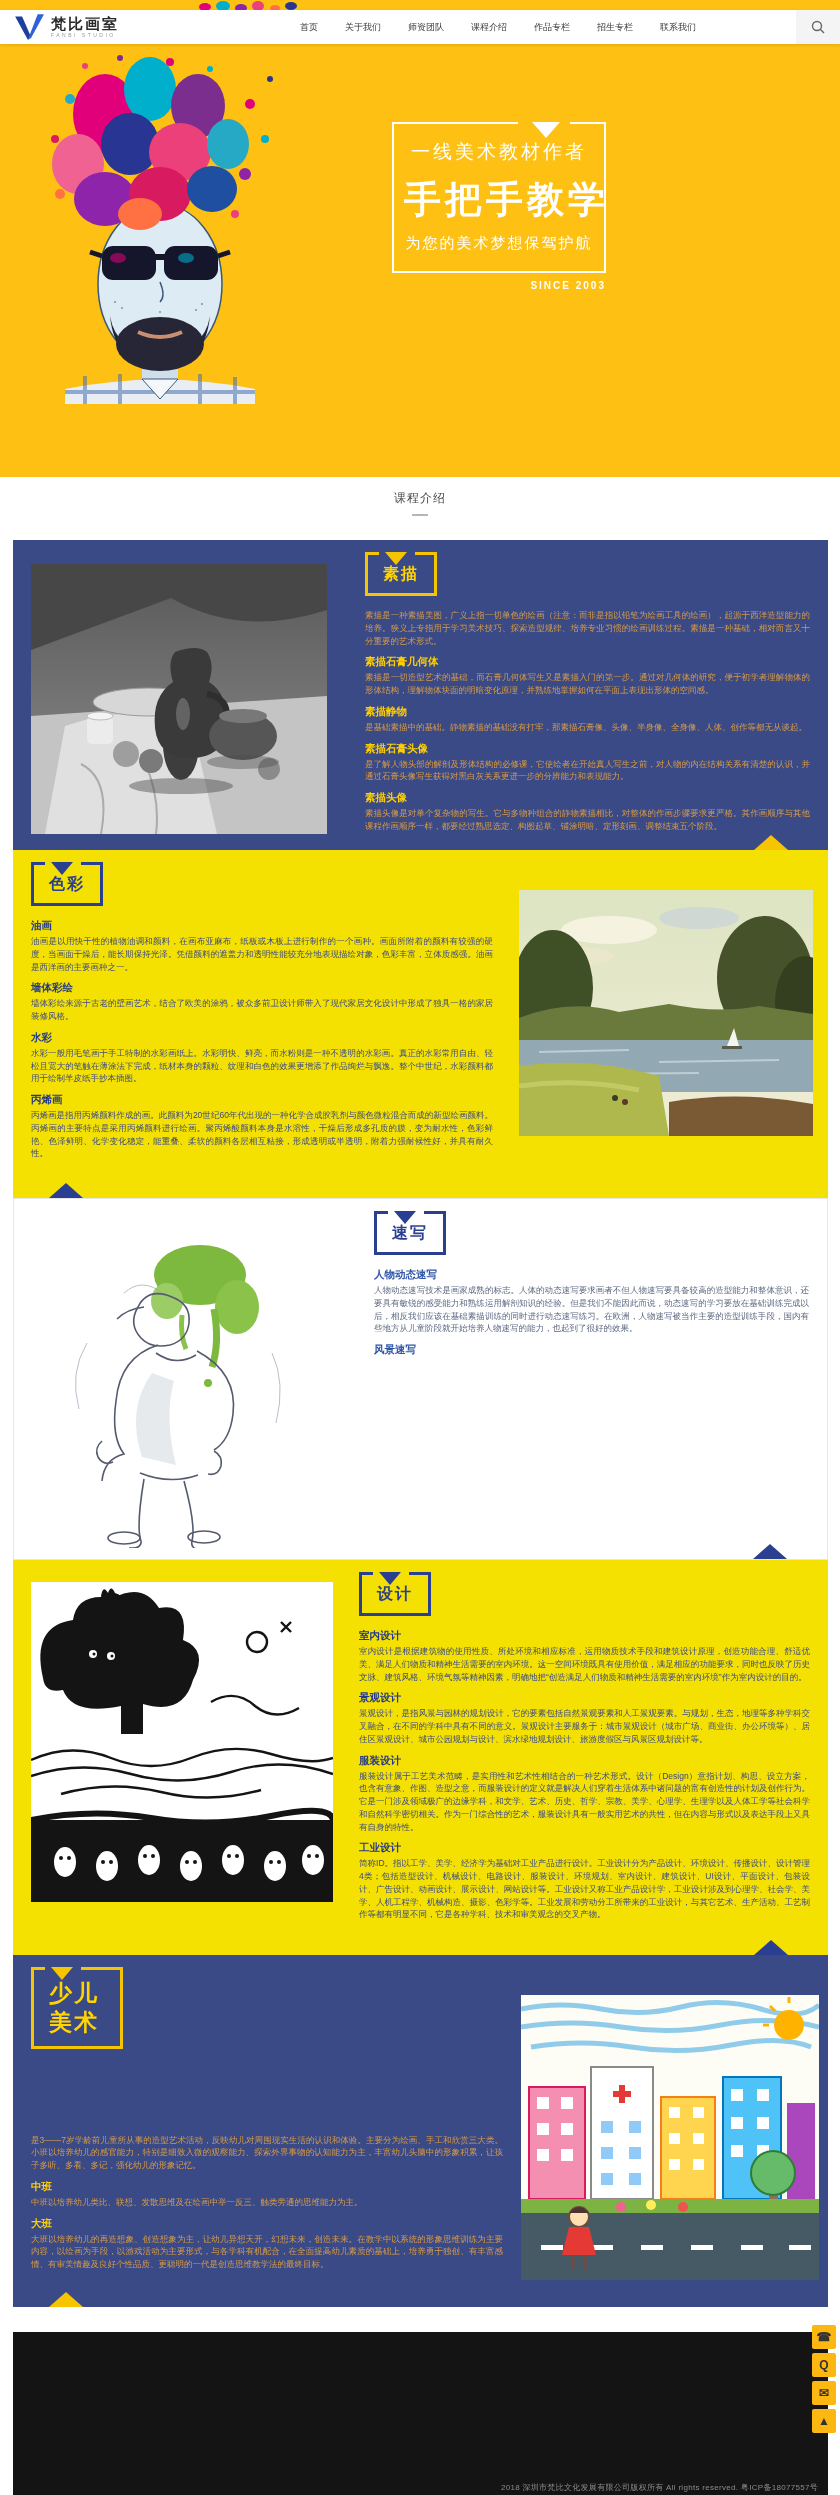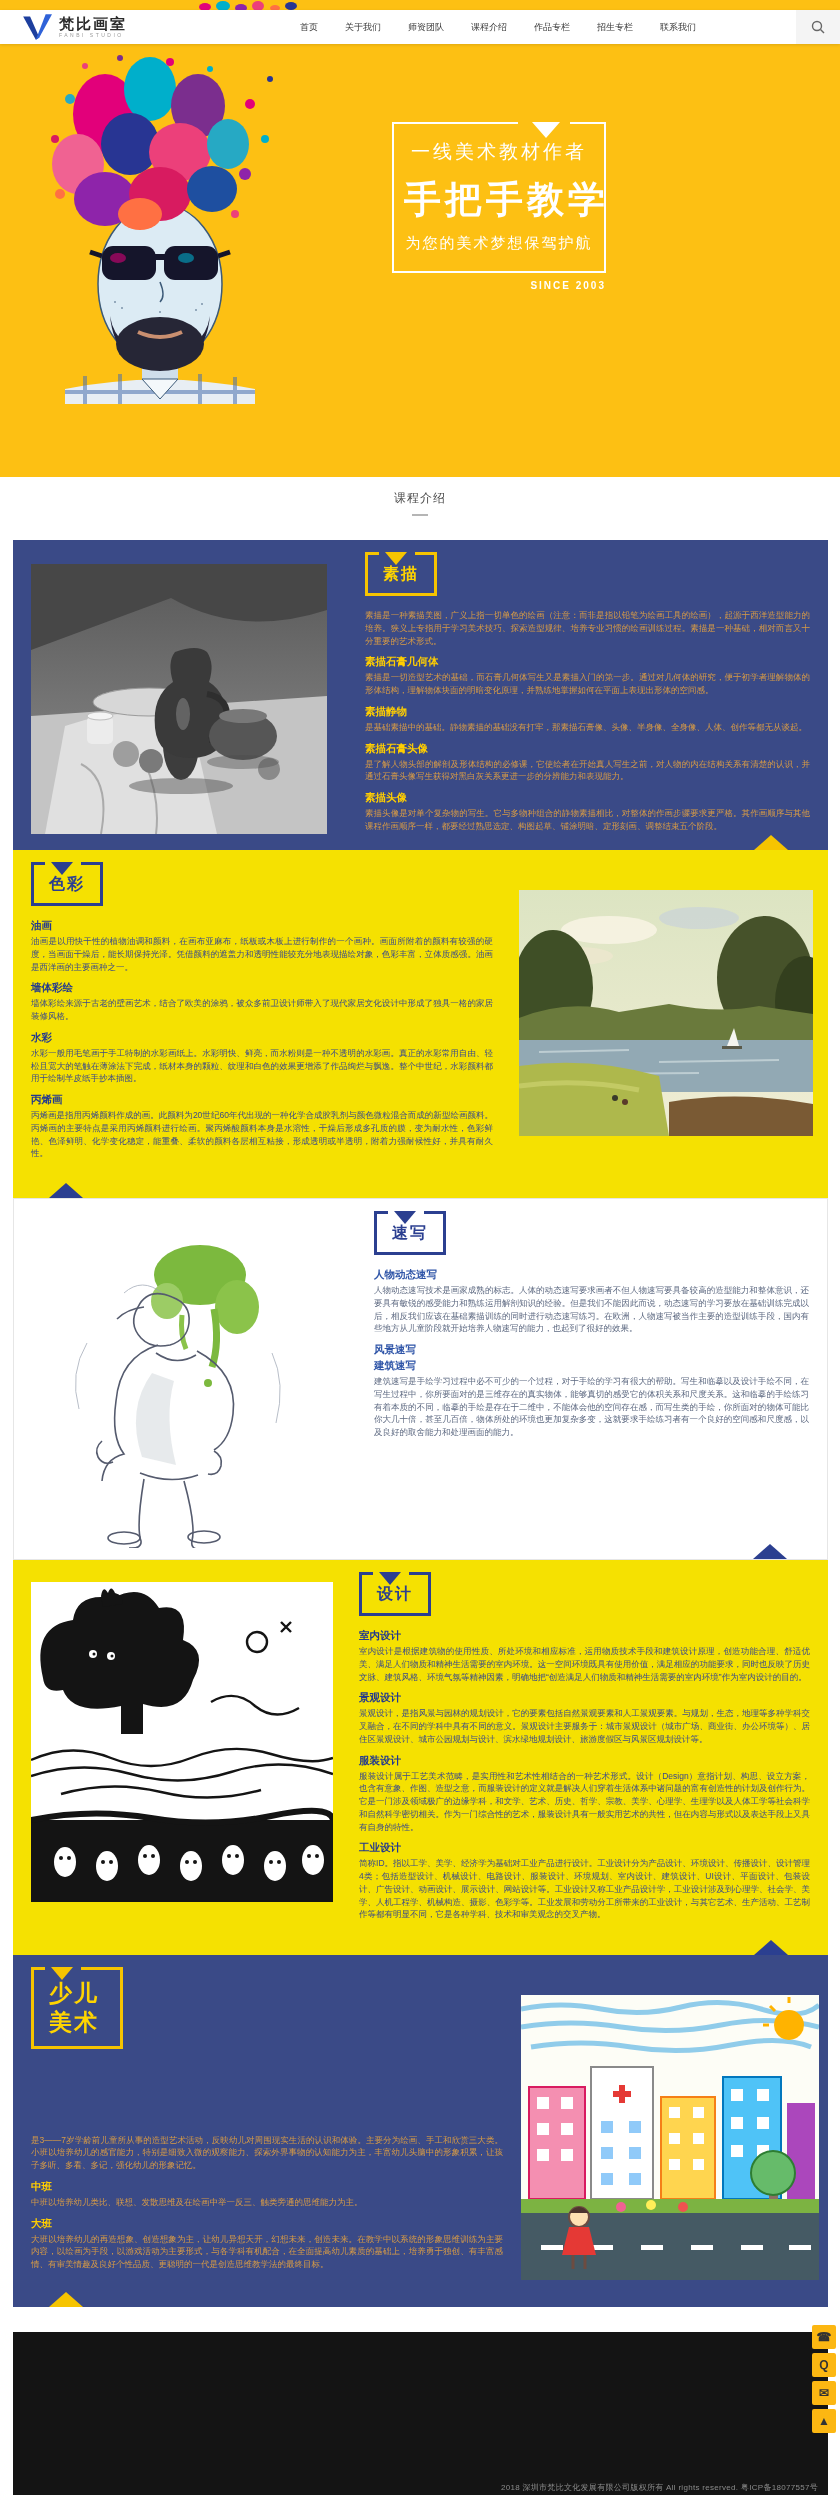--- a/index.html
+++ b/index.html
@@ -2,21 +2,21 @@
 <html><head>
 <meta charset="utf-8">
 <style>
   * { box-sizing: border-box; margin: 0; padding: 0; }
   html,body { width: 840px; background:#fff; font-family:"Liberation Sans", sans-serif; }
   body { position: relative; }
 
   
   .topstrip { height:10px; background:#FDC013; position:relative; overflow:hidden; }
   .topstrip svg { position:absolute; left:195px; top:0; }
-  .nav { height:34px; background:#fff; display:flex; align-items:center; padding-left:22px;
+  .nav { height:34px; background:#fff; display:flex; align-items:center; padding-left:14px;
          box-shadow:0 1px 3px rgba(0,0,0,.12); position:relative; z-index:5; }
   .logo { display:flex; align-items:center; gap:7px; cursor:pointer; }
   .logo-txt { line-height:1; }
   .logo-name { font-size:15px; font-weight:bold; color:#2b2b2b; letter-spacing:2px; }
   .logo-sub { font-size:5px; color:#9a9a9a; letter-spacing:2.5px; margin-top:2px; }
   .menu { display:flex; gap:27px; margin-left:auto; }
   .menu span { font-size:9px; color:#3a3a3a; cursor:pointer; white-space:nowrap; }
   .searchbox { width:44px; height:34px; background:#f4f4f4; margin-left:100px;
                display:flex; align-items:center; justify-content:center; cursor:pointer; }
 
@@ -386,24 +386,20 @@
         <div class="hbox">
           <span class="gap"></span><span class="tri"></span>
           <h2>速写</h2>
         </div>
         <div class="item">
             <h3>人物动态速写</h3>
           <p>人物动态速写技术是画家成熟的标志。人体的动态速写要求画者不但人物速写要具备较高的造型能力和整体意识，还要具有敏锐的感受能力和熟练运用解剖知识的经验。但是我们不能因此而说，动态速写的学习要放在基础训练完成以后，相反我们应该在基础素描训练的同时进行动态速写练习。在欧洲，人物速写被当作主要的造型训练手段，国内有些地方从儿童阶段就开始培养人物速写的能力，也起到了很好的效果。</p>
           </div>
         <div class="item">
             <h3>风景速写</h3>
-          </div>
-        <div class="item">
-            <h3>建筑速写</h3>
-          <p>建筑速写是手绘学习过程中必不可少的一个过程，对于手绘的学习有很大的帮助。写生和临摹以及设计手绘不同，在写生过程中，你所要面对的是三维存在的真实物体，能够真切的感受它的体积关系和尺度关系。这和临摹的手绘练习有着本质的不同，临摹的手绘是存在于二维中，不能体会他的空间存在感，而写生类的手绘，你所面对的物体可能比你大几十倍，甚至几百倍，物体所处的环境也更加复杂多变，这就要求手绘练习者有一个良好的空间感和尺度感，以及良好的取舍能力和处理画面的能力。</p>
           </div>
       </div>
     </div>
     <div class="ctri blue r"></div>
   </div>
 
   <div class="sec lemon" id="sec-design">
     <div class="sec-inner">
       <div class="figure">
         <svg viewBox="0 0 302 320">

